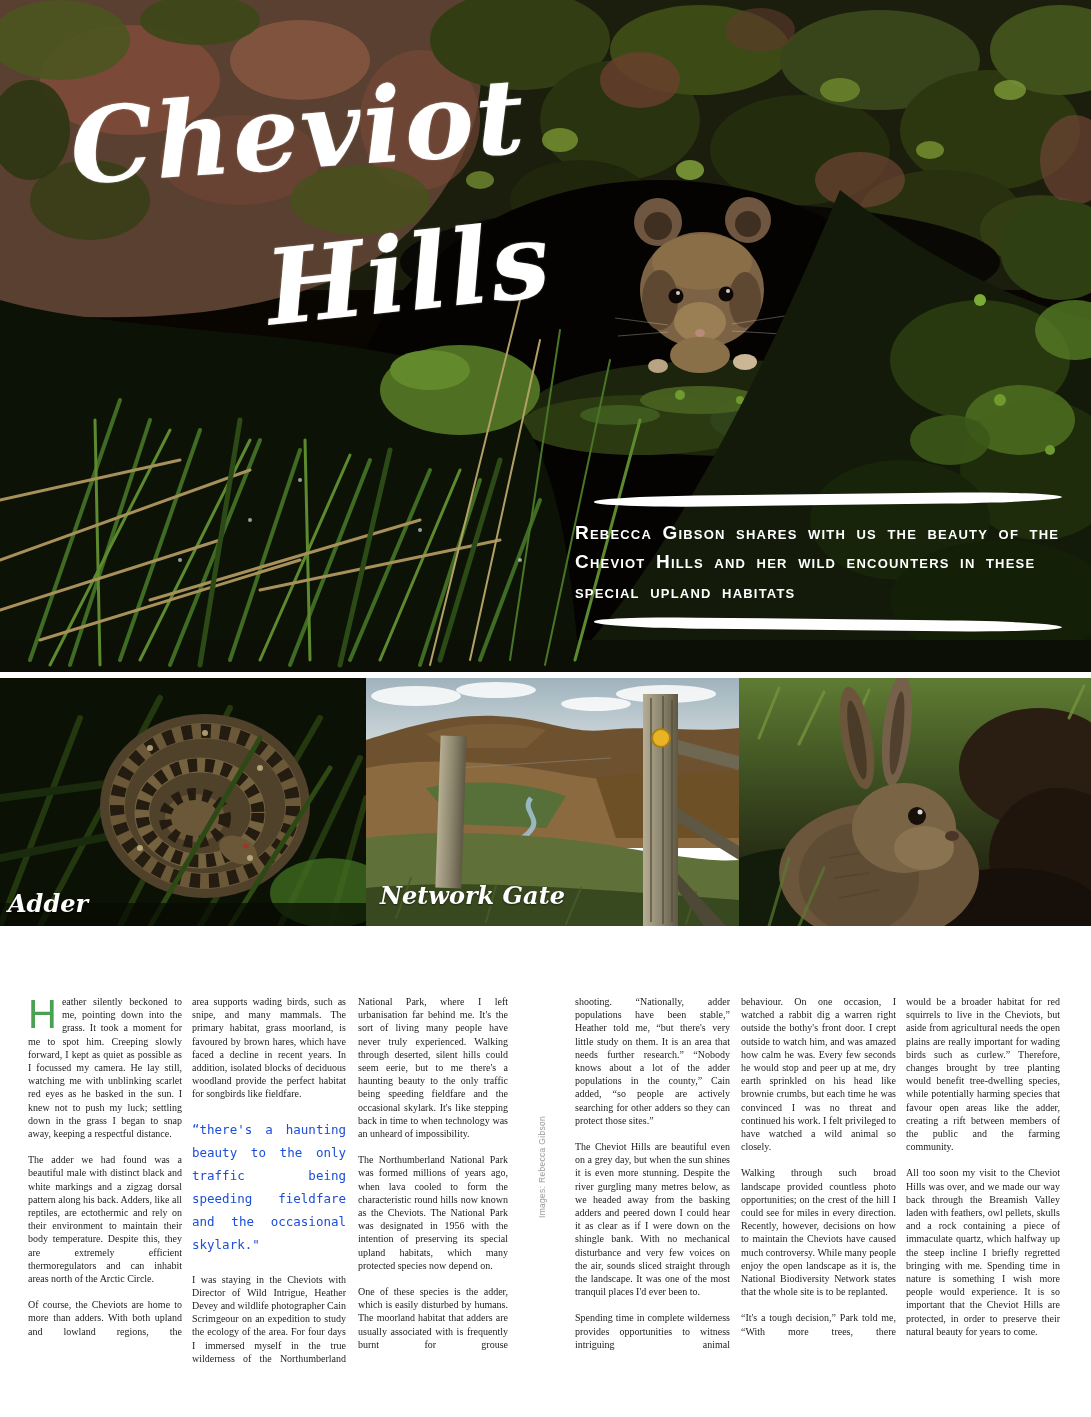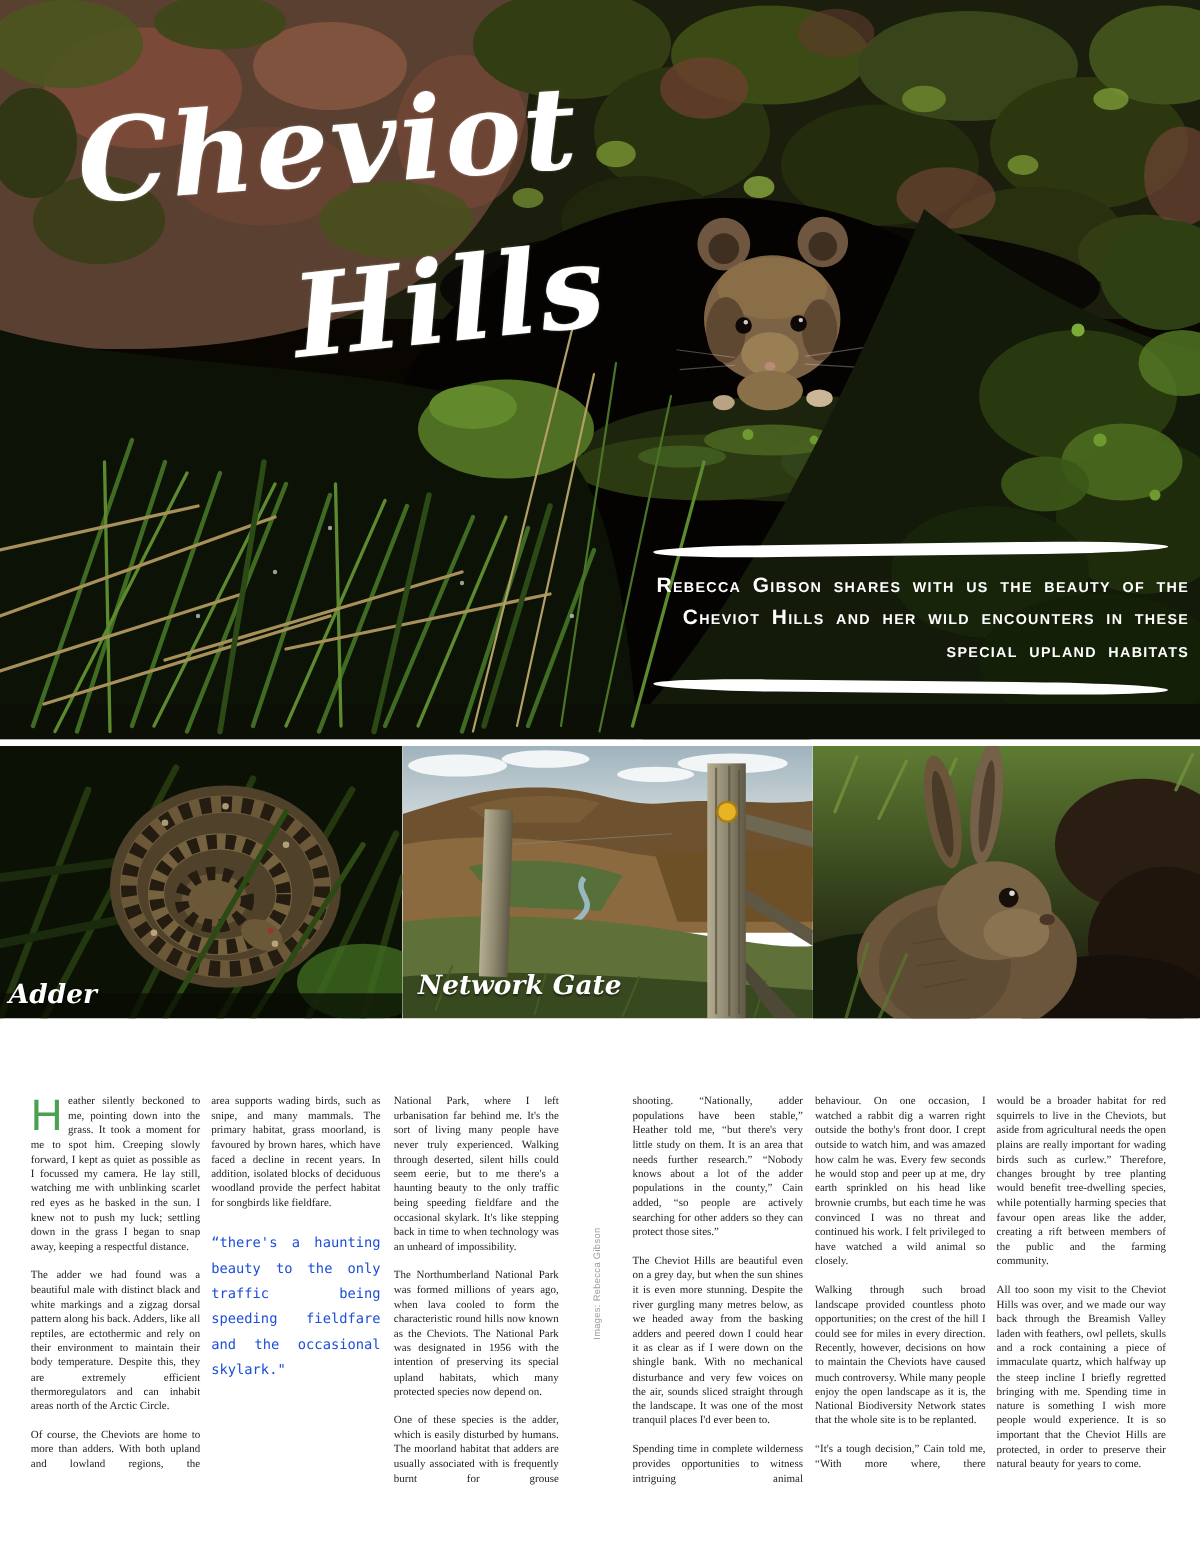--- a/index.html
+++ b/index.html
@@ -11,21 +11,21 @@
   .hero svg { position:absolute; left:0; top:0; }
   .title-line { position:absolute; color:#ffffff; font-family:"DejaVu Serif", serif;
     font-style:italic; font-weight:bold; text-shadow:0 0 2px rgba(255,255,255,.35); white-space:nowrap; }
   .title-1 { left:70px; top:70px; font-size:104px; transform:rotate(-4deg); letter-spacing:2px; }
   .title-2 { left:266px; top:212px; font-size:104px; transform:rotate(-6deg); letter-spacing:2px; }
   .subtitle-block { position:absolute; left:575px; top:494px; width:506px; }
   .brush { width:468px; height:11px; background:#ffffff; margin:0 auto;
     border-radius:45% 55% 50% 50% / 90% 110% 95% 105%; }
   .brush-top { transform:rotate(-0.7deg); }
   .brush-bottom { transform:rotate(0.6deg); margin-top:13px; }
-  .subtitle-text { margin-top:13px; color:#ffffff; text-align:right;
+  .subtitle-text { margin-top:13px; color:#ffffff; text-align:left;
     font-family:"Liberation Sans", sans-serif; font-weight:bold; font-variant:small-caps;
     font-size:19px; line-height:1.55; letter-spacing:1.2px; word-spacing:4px; }
 
   
   .strip { display:flex; margin-top:6px; height:248px; background:#fff;align-items:center; }
   .photo { position:relative; height:248px; overflow:hidden; }
   .photo-1 { width:366px; } .photo-2 { width:373px; } .photo-3 { width:352px; }
   .caption { position:absolute; color:#ffffff; font-family:"DejaVu Serif", serif;
     font-style:italic; font-weight:bold; font-size:24px; white-space:nowrap;
     text-shadow:0 1px 2px rgba(0,0,0,.5); }
@@ -358,20 +358,21 @@
 
   <div class="col c1">
     <p><span class="dropcap">H</span><span>eather silently beckoned to me, pointing down into the grass. It took a moment for me to spot him. Creeping slowly forward, I kept as quiet as possible as I focussed my camera. He lay still, watching me with unblinking scarlet red eyes as he basked in the sun. I knew not to push my luck; settling down in the grass I began to snap away, keeping a respectful distance.</span></p>
     <p>The adder we had found was a beautiful male with distinct black and white markings and a zigzag dorsal pattern along his back. Adders, like all reptiles, are ectothermic and rely on their environment to maintain their body temperature. Despite this, they are extremely efficient thermoregulators and can inhabit areas north of the Arctic Circle.</p>
     <p class="cont">Of course, the Cheviots are home to more than adders. With both upland and lowland regions, the</p>
   </div>
 
   <div class="col c2">
     <p>area supports wading birds, such as snipe, and many mammals. The primary habitat, grass moorland, is favoured by brown hares, which have faced a decline in recent years. In addition, isolated blocks of deciduous woodland provide the perfect habitat for songbirds like fieldfare.</p>
     <div class="pullquote">“there's a haunting beauty to the only traffic being speeding fieldfare and the occasional skylark."</div>
+    <p class="cont">I was staying in the Cheviots with Director of Wild Intrigue, Heather Devey and wildlife photographer Cain Scrimgeour on an expedition to study the ecology of the area. For four days I immersed myself in the true wilderness of the Northumberland</p>
   </div>
 
   <div class="col c3">
     <p>National Park, where I left urbanisation far behind me. It's the sort of living many people have never truly experienced. Walking through deserted, silent hills could seem eerie, but to me there's a haunting beauty to the only traffic being speeding fieldfare and the occasional skylark. It's like stepping back in time to when technology was an unheard of impossibility.</p>
     <p>The Northumberland National Park was formed millions of years ago, when lava cooled to form the characteristic round hills now known as the Cheviots. The National Park was designated in 1956 with the intention of preserving its special upland habitats, which many protected species now depend on.</p>
     <p class="cont">One of these species is the adder, which is easily disturbed by humans. The moorland habitat that adders are usually associated with is frequently burnt for grouse</p>
   </div>
 
   <div class="credit-strip">
     <span class="credit">Images: Rebecca Gibson</span>
@@ -379,20 +380,20 @@
 
   <div class="col c4">
     <p>shooting. “Nationally, adder populations have been stable,” Heather told me, “but there's very little study on them. It is an area that needs further research.” “Nobody knows about a lot of the adder populations in the county,” Cain added, “so people are actively searching for other adders so they can protect those sites.”</p>
     <p>The Cheviot Hills are beautiful even on a grey day, but when the sun shines it is even more stunning. Despite the river gurgling many metres below, as we headed away from the basking adders and peered down I could hear it as clear as if I were down on the shingle bank. With no mechanical disturbance and very few voices on the air, sounds sliced straight through the landscape. It was one of the most tranquil places I'd ever been to.</p>
     <p class="cont">Spending time in complete wilderness provides opportunities to witness intriguing animal</p>
   </div>
 
   <div class="col c5">
     <p>behaviour. On one occasion, I watched a rabbit dig a warren right outside the bothy's front door. I crept outside to watch him, and was amazed how calm he was. Every few seconds he would stop and peer up at me, dry earth sprinkled on his head like brownie crumbs, but each time he was convinced I was no threat and continued his work. I felt privileged to have watched a wild animal so closely.</p>
     <p>Walking through such broad landscape provided countless photo opportunities; on the crest of the hill I could see for miles in every direction. Recently, however, decisions on how to maintain the Cheviots have caused much controversy. While many people enjoy the open landscape as it is, the National Biodiversity Network states that the whole site is to be replanted.</p>
-    <p class="cont">“It's a tough decision,” Cain told me, “With more where, there</p>
+    <p class="cont">“It's a tough decision,” Park told me, “With more trees, there</p>
   </div>
 
   <div class="col c6">
     <p>would be a broader habitat for red squirrels to live in the Cheviots, but aside from agricultural needs the open plains are really important for wading birds such as curlew.” Therefore, changes brought by tree planting would benefit tree-dwelling species, while potentially harming species that favour open areas like the adder, creating a rift between members of the public and the farming community.</p>
     <p>All too soon my visit to the Cheviot Hills was over, and we made our way back through the Breamish Valley laden with feathers, owl pellets, skulls and a rock containing a piece of immaculate quartz, which halfway up the steep incline I briefly regretted bringing with me. Spending time in nature is something I wish more people would experience. It is so important that the Cheviot Hills are protected, in order to preserve their natural beauty for years to come.</p>
   </div>
 </div>
 
 </body></html>

